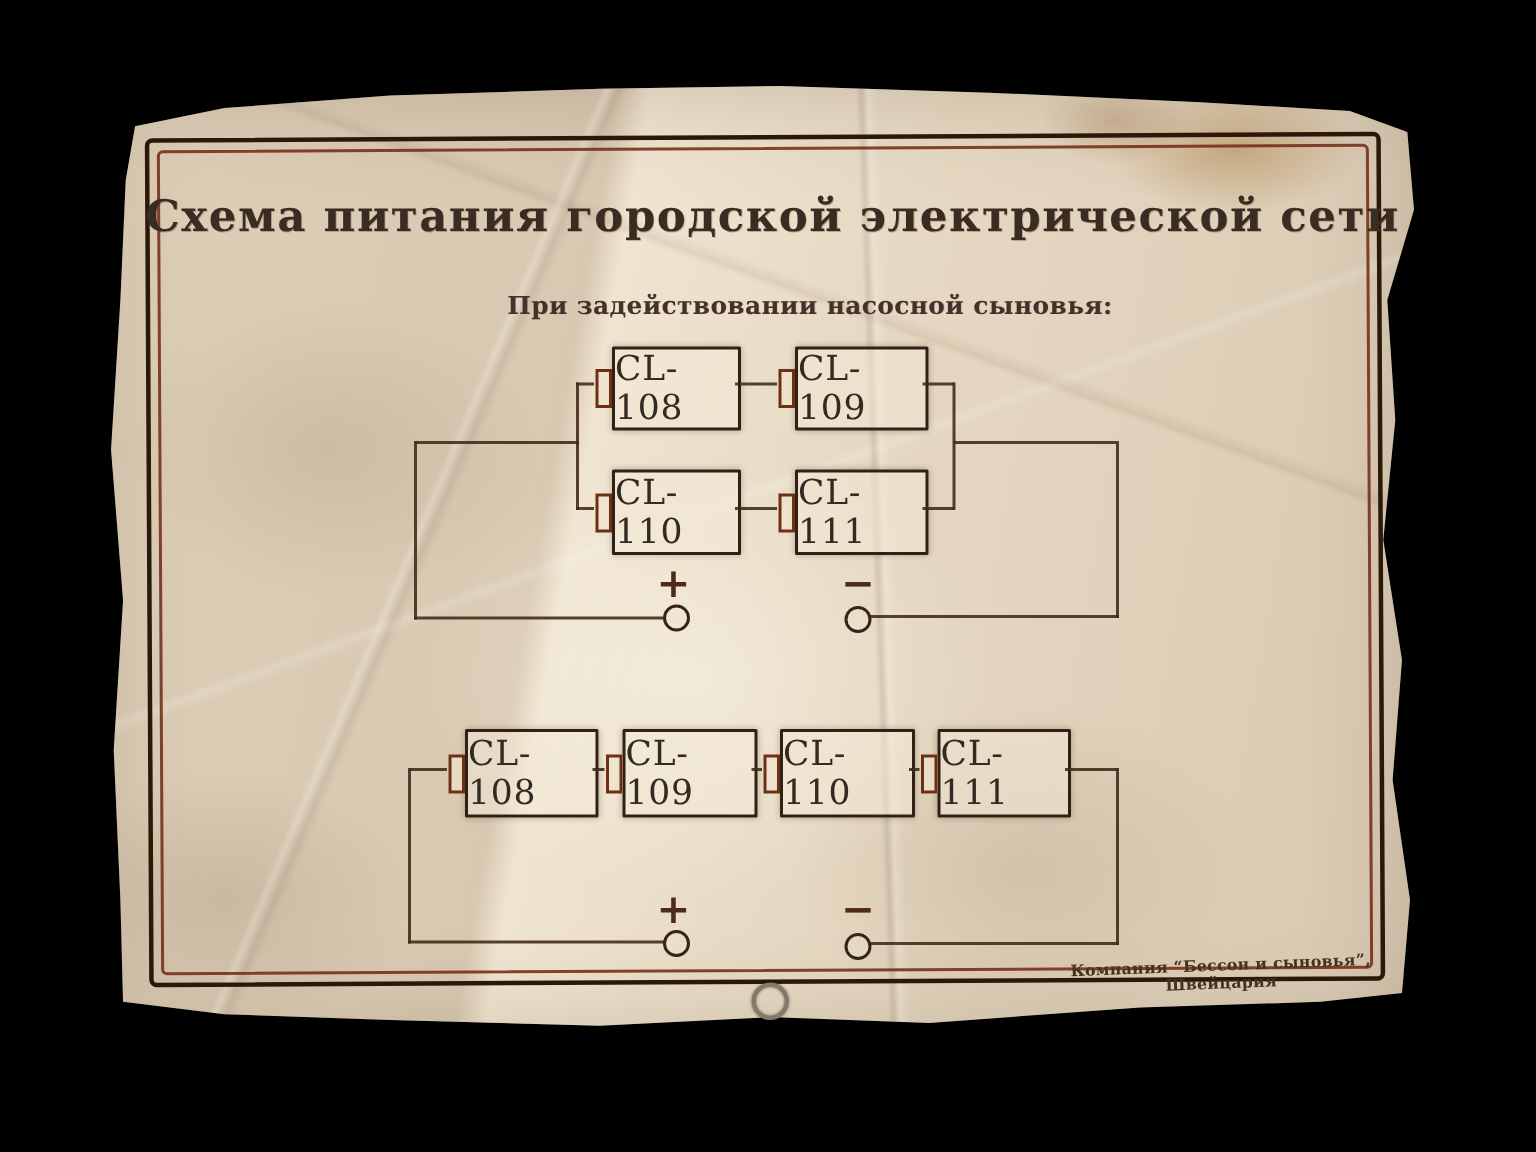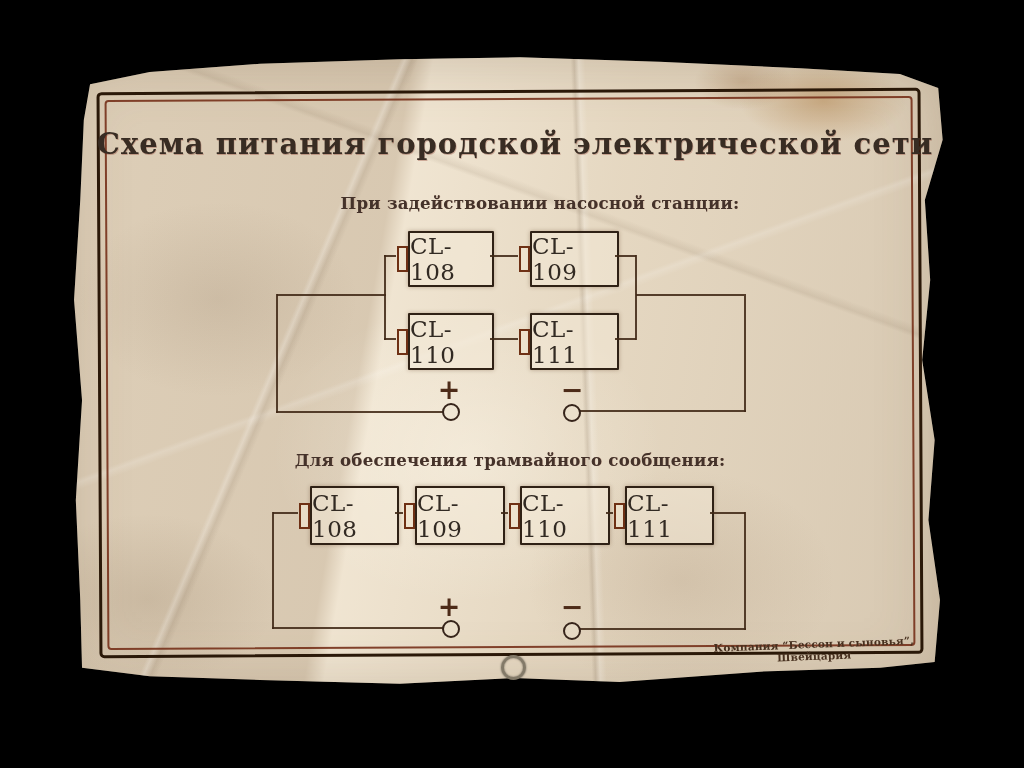--- a/index.html
+++ b/index.html
@@ -67,21 +67,21 @@
 <div class="stage">
 
   <div class="paper"></div>
 
   <div class="frame-outer">
     <div class="frame-inner"></div>
   </div>
 
   <h1 class="title">Схема питания городской электрической сети</h1>
 
-  <div class="heading heading-1">При задействовании насосной станции:</div>
+  <div class="heading heading-1">При задействовании насосной сыновья:</div>
 
   <div class="diagram">
 
     <div class="bat" style="left:408px;top:231px;width:82px;height:52px">
       <span class="tab"></span>
       <span class="bat-label">CL-108</span>
     </div>
     <div class="bat" style="left:530px;top:231px;width:85px;height:52px">
       <span class="tab"></span>
       <span class="bat-label">CL-109</span>
@@ -110,21 +110,20 @@
     <div class="wire" style="left:636px;top:294px;width:108px;height:2px"></div>
     <div class="wire" style="left:744px;top:294px;width:2px;height:118px"></div>
     <div class="wire" style="left:580px;top:410px;width:166px;height:2px"></div>
 
     <div class="tsign" style="left:433px;top:377px">+</div>
     <div class="tcircle" style="left:442px;top:403px"></div>
     <div class="tsign" style="left:556px;top:377px">−</div>
     <div class="tcircle" style="left:563px;top:404px"></div>
   </div>
 
-  <div class="heading heading-2">Для обеспечения трамвайного сообщения:</div>
 
   <div class="diagram">
     <div class="bat" style="left:310px;top:486px;width:85px;height:55px">
       <span class="tab"></span>
       <span class="bat-label">CL-108</span>
     </div>
     <div class="bat" style="left:415px;top:486px;width:86px;height:55px">
       <span class="tab"></span>
       <span class="bat-label">CL-109</span>
     </div>

